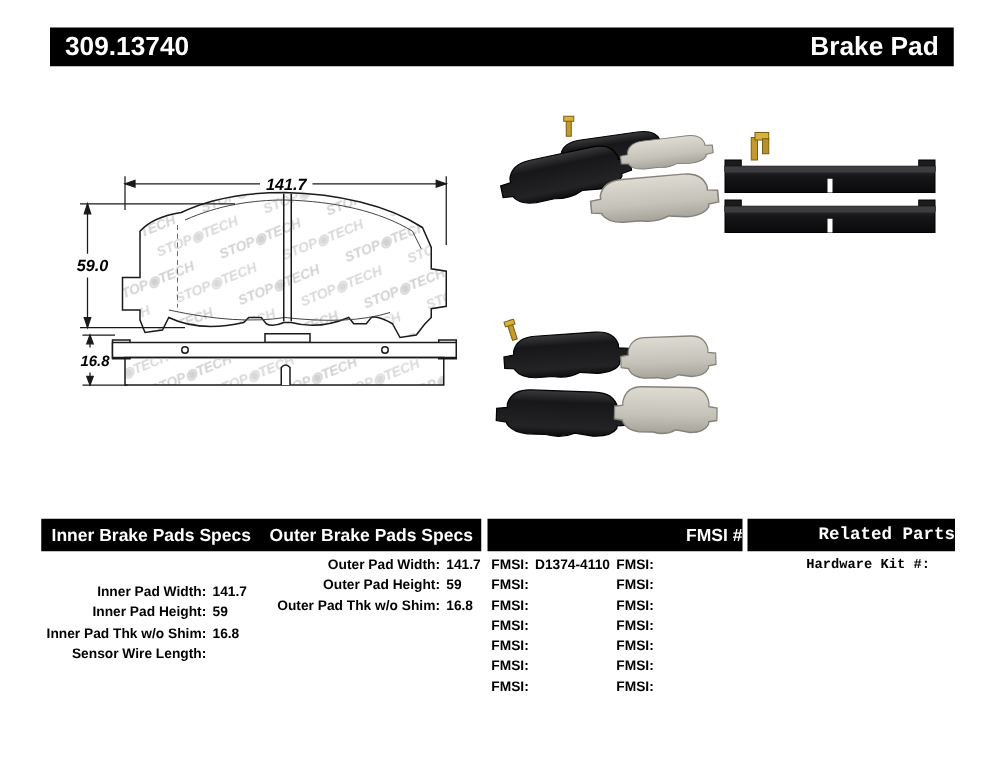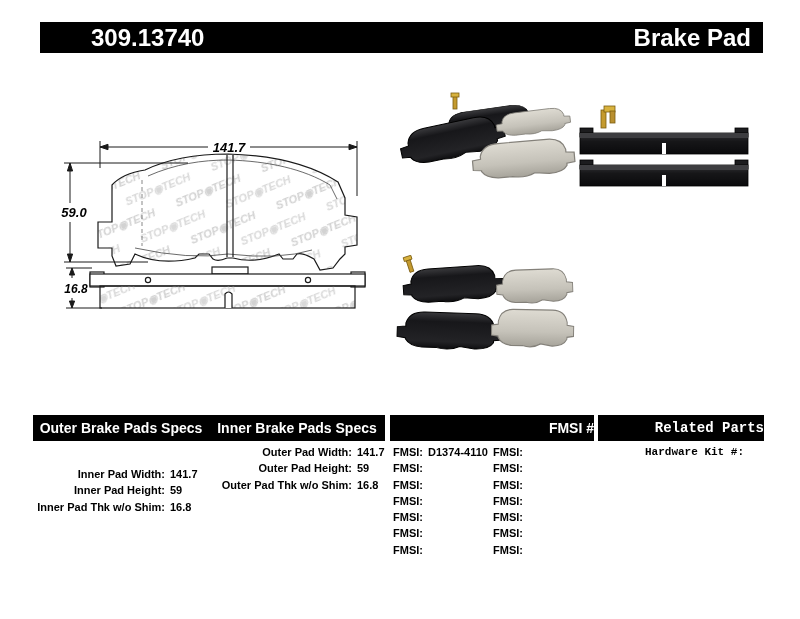--- a/index.html
+++ b/index.html
@@ -3,21 +3,21 @@
 <meta charset="utf-8">
 <style>
   html,body{margin:0;padding:0;background:#fff;}
   .page{position:relative;width:800px;height:619px;background:#ffffff;
         font-family:"Liberation Sans",sans-serif;overflow:hidden;color:#000;}
 
   
   .header-bar{position:absolute;left:40px;top:22px;width:723px;height:31px;
     background:#000;color:#fff;display:flex;justify-content:space-between;
     align-items:center;padding:0 12px;box-sizing:border-box;}
-  .header-bar span{font-size:24px;font-weight:bold;white-space:nowrap;margin-left:39px;}
+  .header-bar span{font-size:21px;font-weight:bold;white-space:nowrap;}
 
   
   .section{position:absolute;box-sizing:border-box;}
   .thead{height:26px;background:#000;color:#fff;font-size:14px;font-weight:bold;
     display:flex;align-items:center;}
   .thead.split span{flex:1;text-align:center;}
   .thead.single{justify-content:flex-end;}
   .rows{padding-top:3px;}
   .cols{display:flex;}
   .srow{display:flex;font-size:11px;font-weight:bold;line-height:16.3px;}
@@ -183,38 +183,39 @@
         <use href="#padShape" fill="url(#gLight)" stroke="#84817a" stroke-width="1.2"></use>
       </g>
       <g transform="translate(110,52) rotate(1) scale(0.82,1.0)">
         <use href="#padShape" fill="url(#gLight)" stroke="#84817a" stroke-width="1.2"></use>
       </g>
     </g>
   </svg>
 
   <div class="section" style="left:33px;top:415px;width:352px;">
     <div class="thead split">
+      <span>Inner Brake Pads Specs</span>
       <span>Outer Brake Pads Specs</span>
-      <span>Inner Brake Pads Specs</span>
     </div>
     <div class="rows cols">
       <div class="inner-col">
         <div class="srow">
           <span class="lbl">Inner Pad Width:</span>
           <span class="val">141.7</span>
         </div>
         <div class="srow">
           <span class="lbl">Inner Pad Height:</span>
           <span class="val">59</span>
         </div>
         <div class="srow">
           <span class="lbl">Inner Pad Thk w/o Shim:</span>
           <span class="val">16.8</span>
         </div>
         <div class="srow">
+          <span class="lbl">Sensor Wire Length:</span>
           <span class="val"></span>
         </div>
       </div>
       <div class="outer-col">
         <div class="srow">
           <span class="lbl">Outer Pad Width:</span>
           <span class="val">141.7</span>
         </div>
         <div class="srow">
           <span class="lbl">Outer Pad Height:</span>

